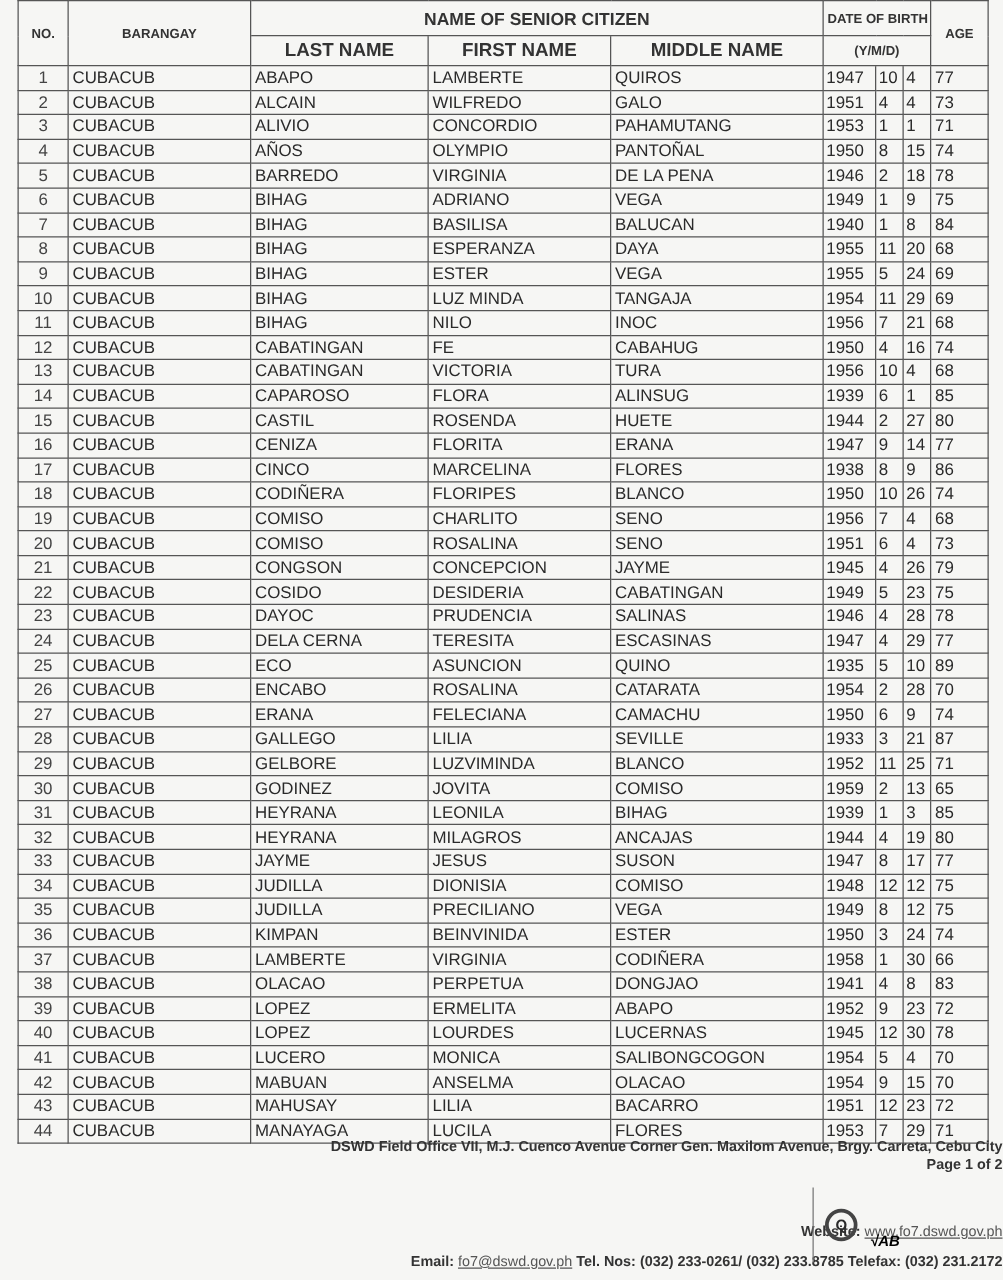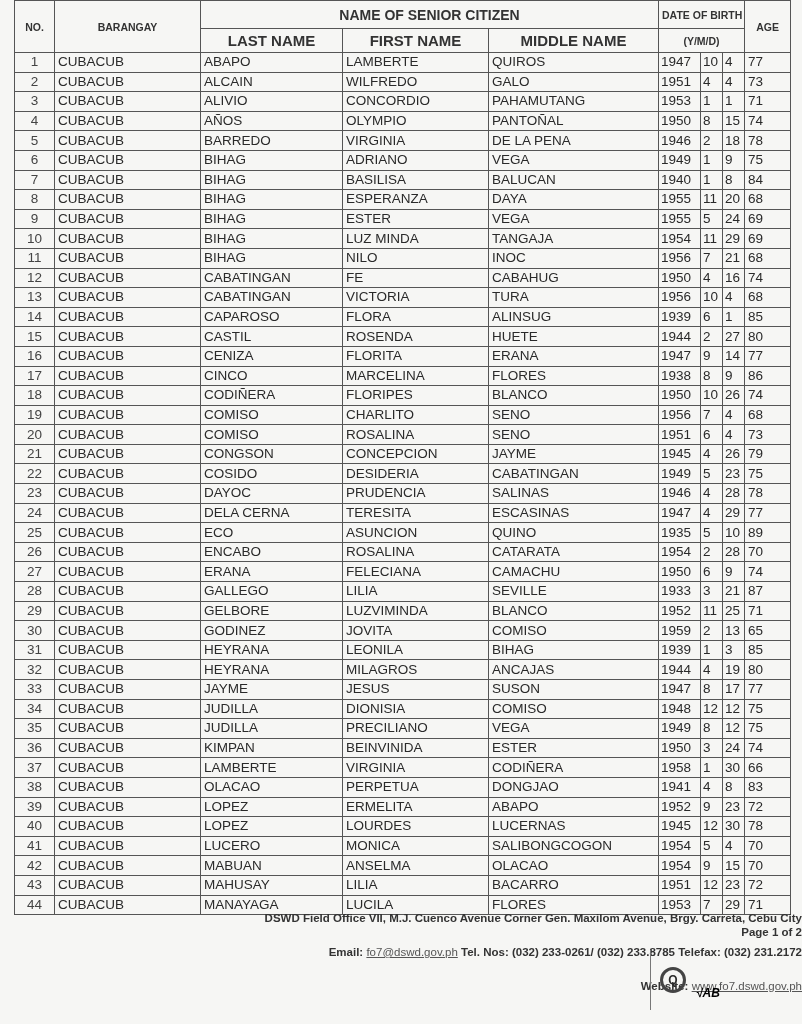--- a/index.html
+++ b/index.html
@@ -535,21 +535,21 @@
           <td class="dob">7</td>
           <td class="dob">29</td>
           <td>71</td>
         </tr>
       </tbody>
   </table>
 </div>
 
 <div class="footer" style="top:926px">Page 1 of 2</div>
 <div class="footer" style="top:912px">DSWD Field Office VII, M.J. Cuenco Avenue Corner Gen. Maxilom Avenue, Brgy. Carreta, Cebu City</div>
-<div class="footer" style="top:946px">
+<div class="footer" style="top:1004px">
   <span>Email:</span>
   <span class="lnk">fo7@dswd.gov.ph</span>
   <span>Tel. Nos:</span>
   <span>(032) 233-0261/ (032) 233.8785</span>
   <span>Telefax:</span>
   <span>(032) 231.2172</span>
 </div>
 <div class="footer" style="top:980px">
   <span>Website:</span>
   <span class="lnk">www.fo7.dswd.gov.ph</span>

